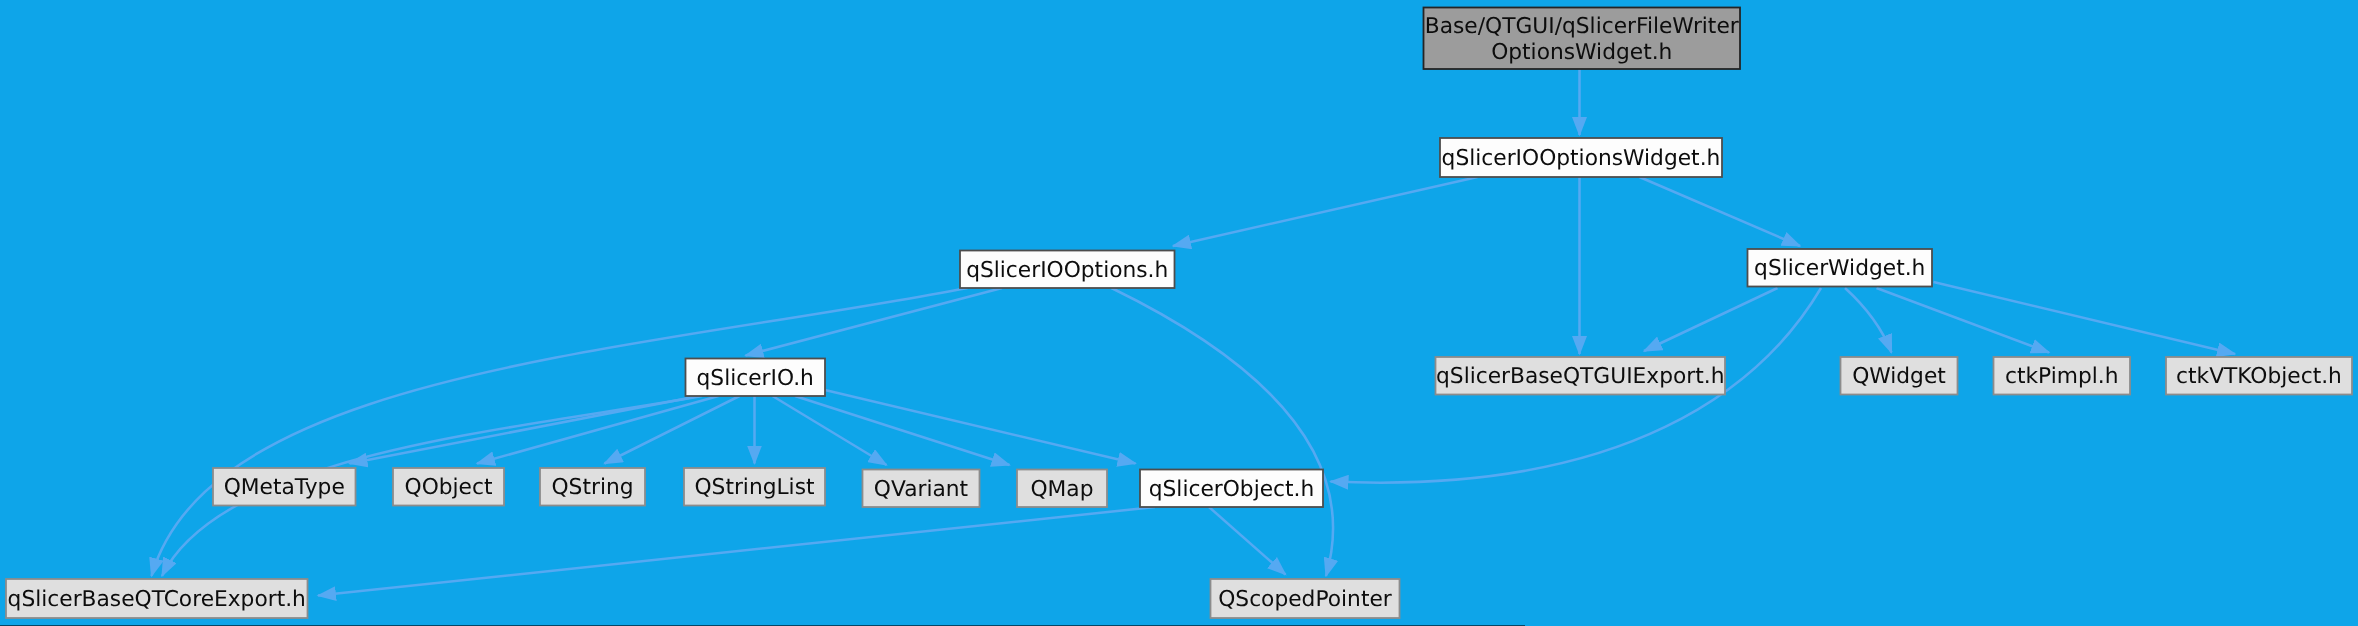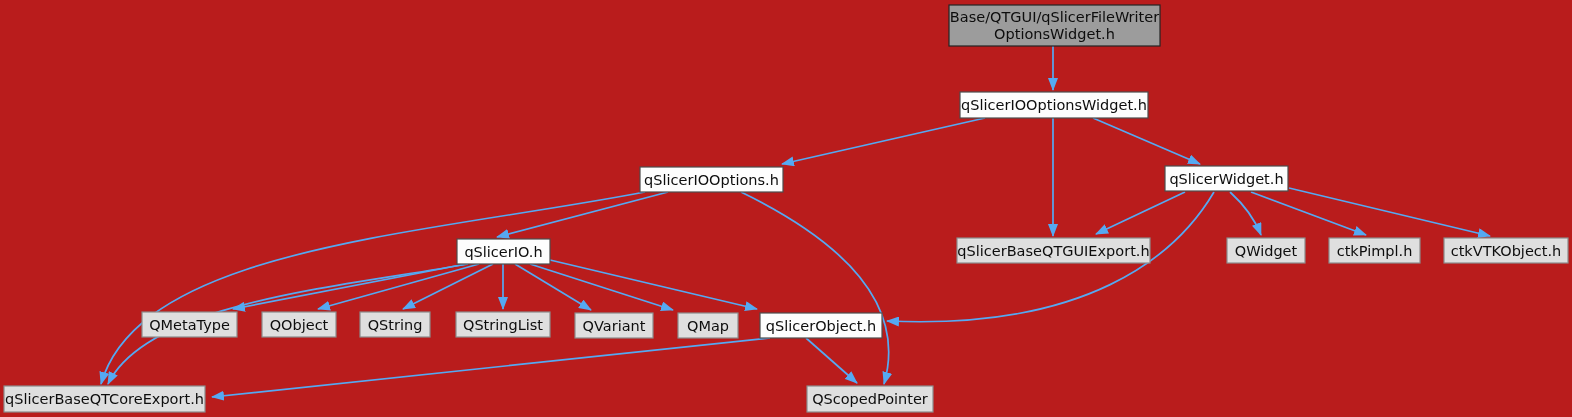--- a/index.html
+++ b/index.html
@@ -4,21 +4,21 @@
 <style>
   html, body {
     margin: 0;
     padding: 0;
     background: #000000;
   }
   .stage {
     position: relative;
     width: 1572px;
     height: 417px;
-    background: #b91c1c;
+    background: #0ea5e9;
     overflow: hidden;
     font-family: "DejaVu Sans", "Liberation Sans", sans-serif;
   }
   svg { display: block; }
   .edge {
     fill: none;
     stroke-width: 1.7px;
   }
   .node rect {
     stroke-width: 1.2px;

